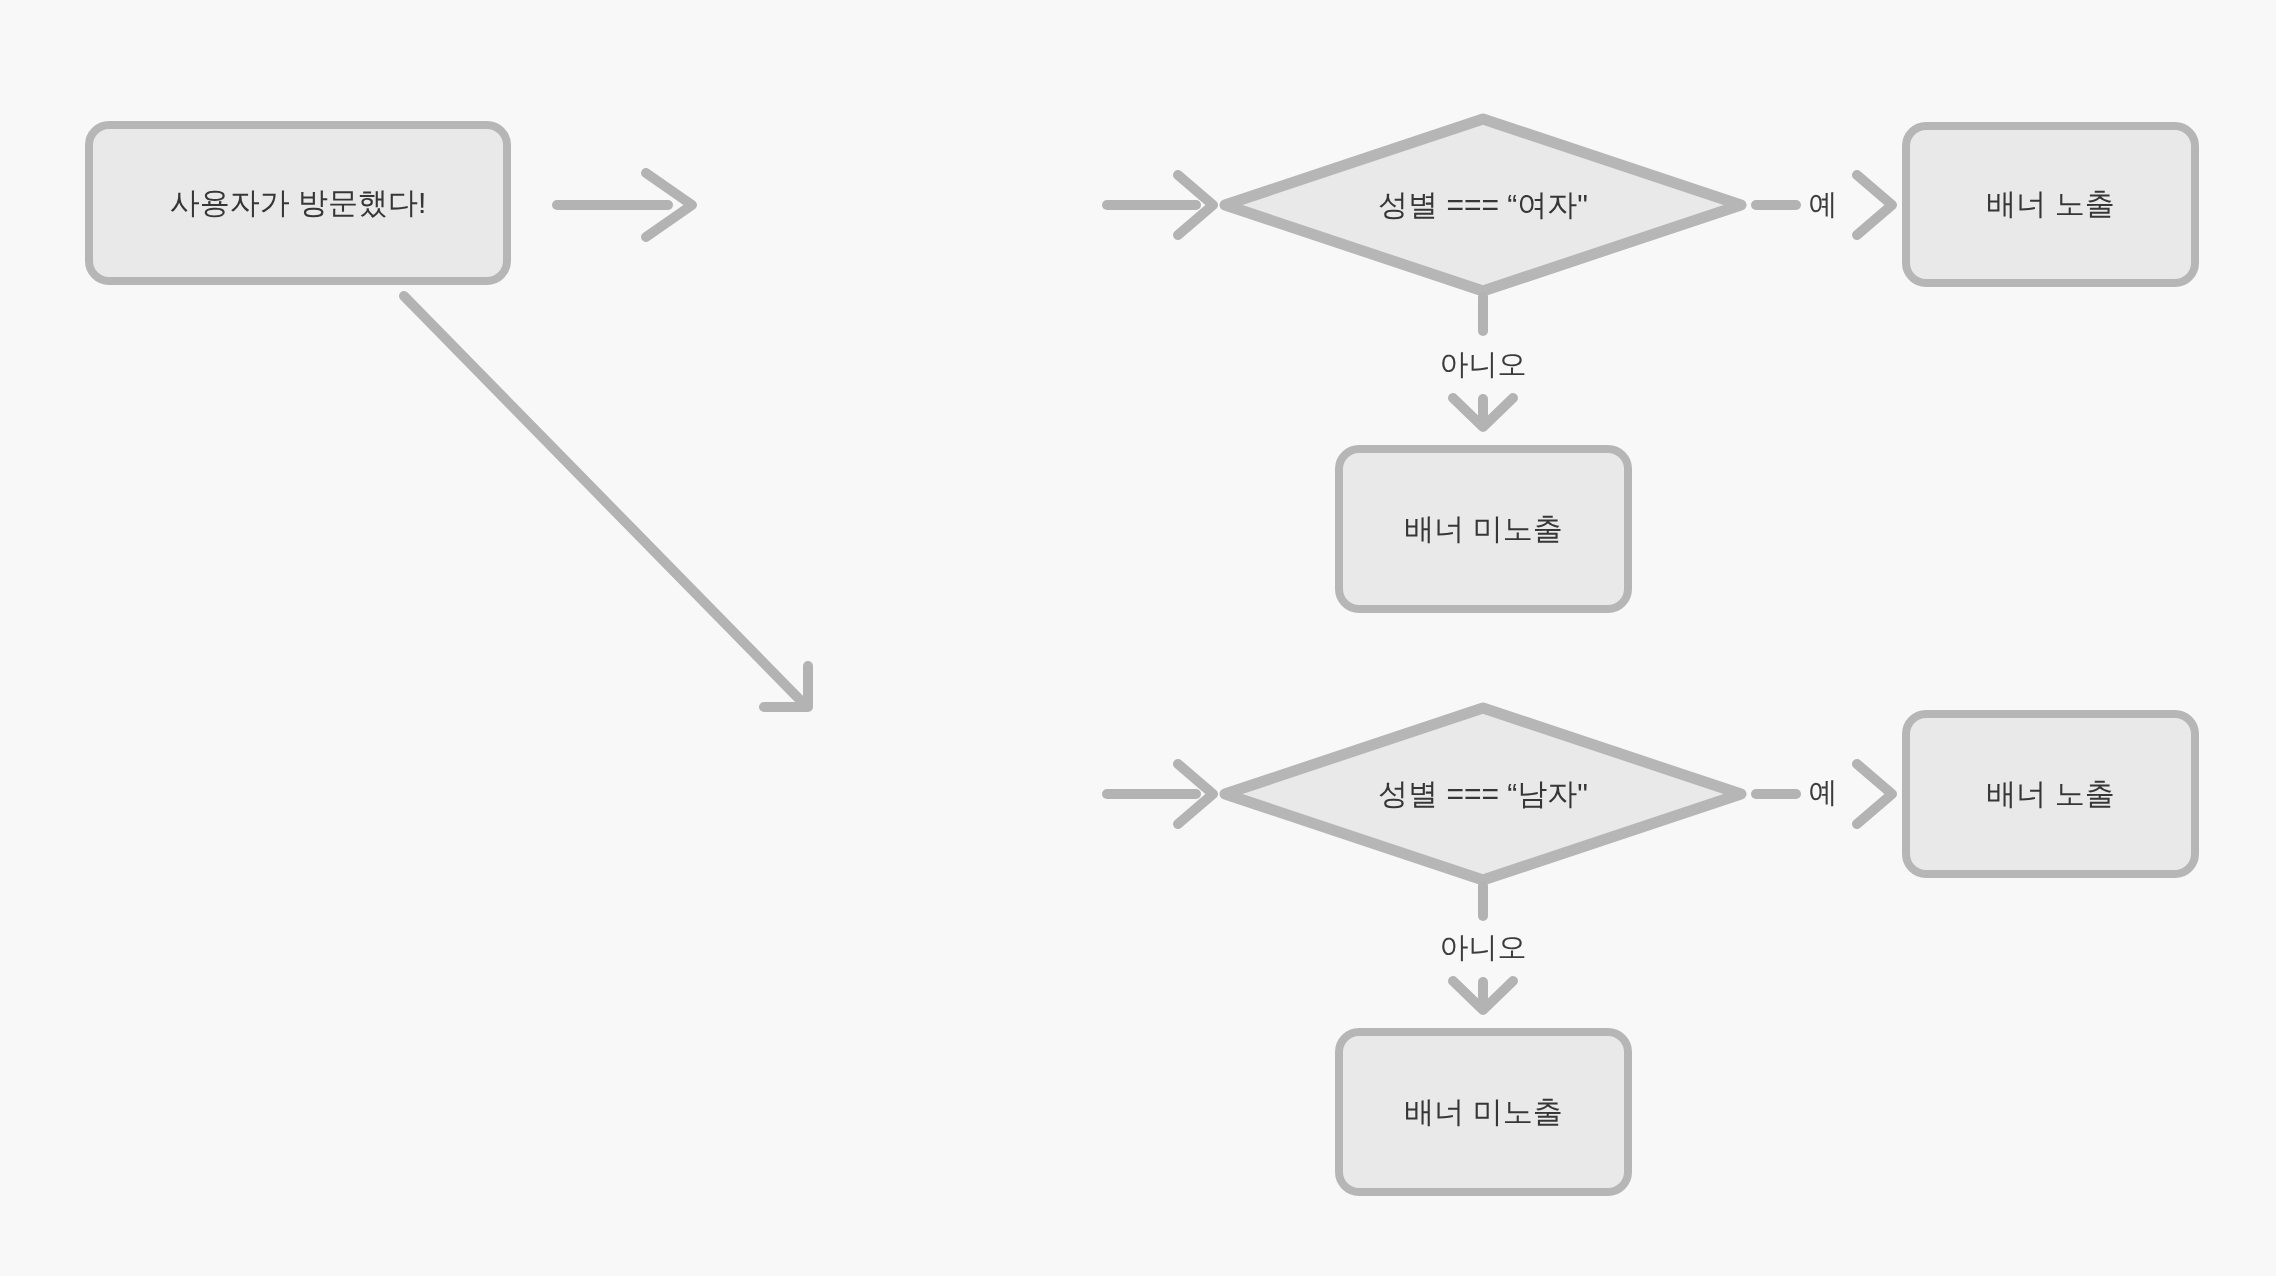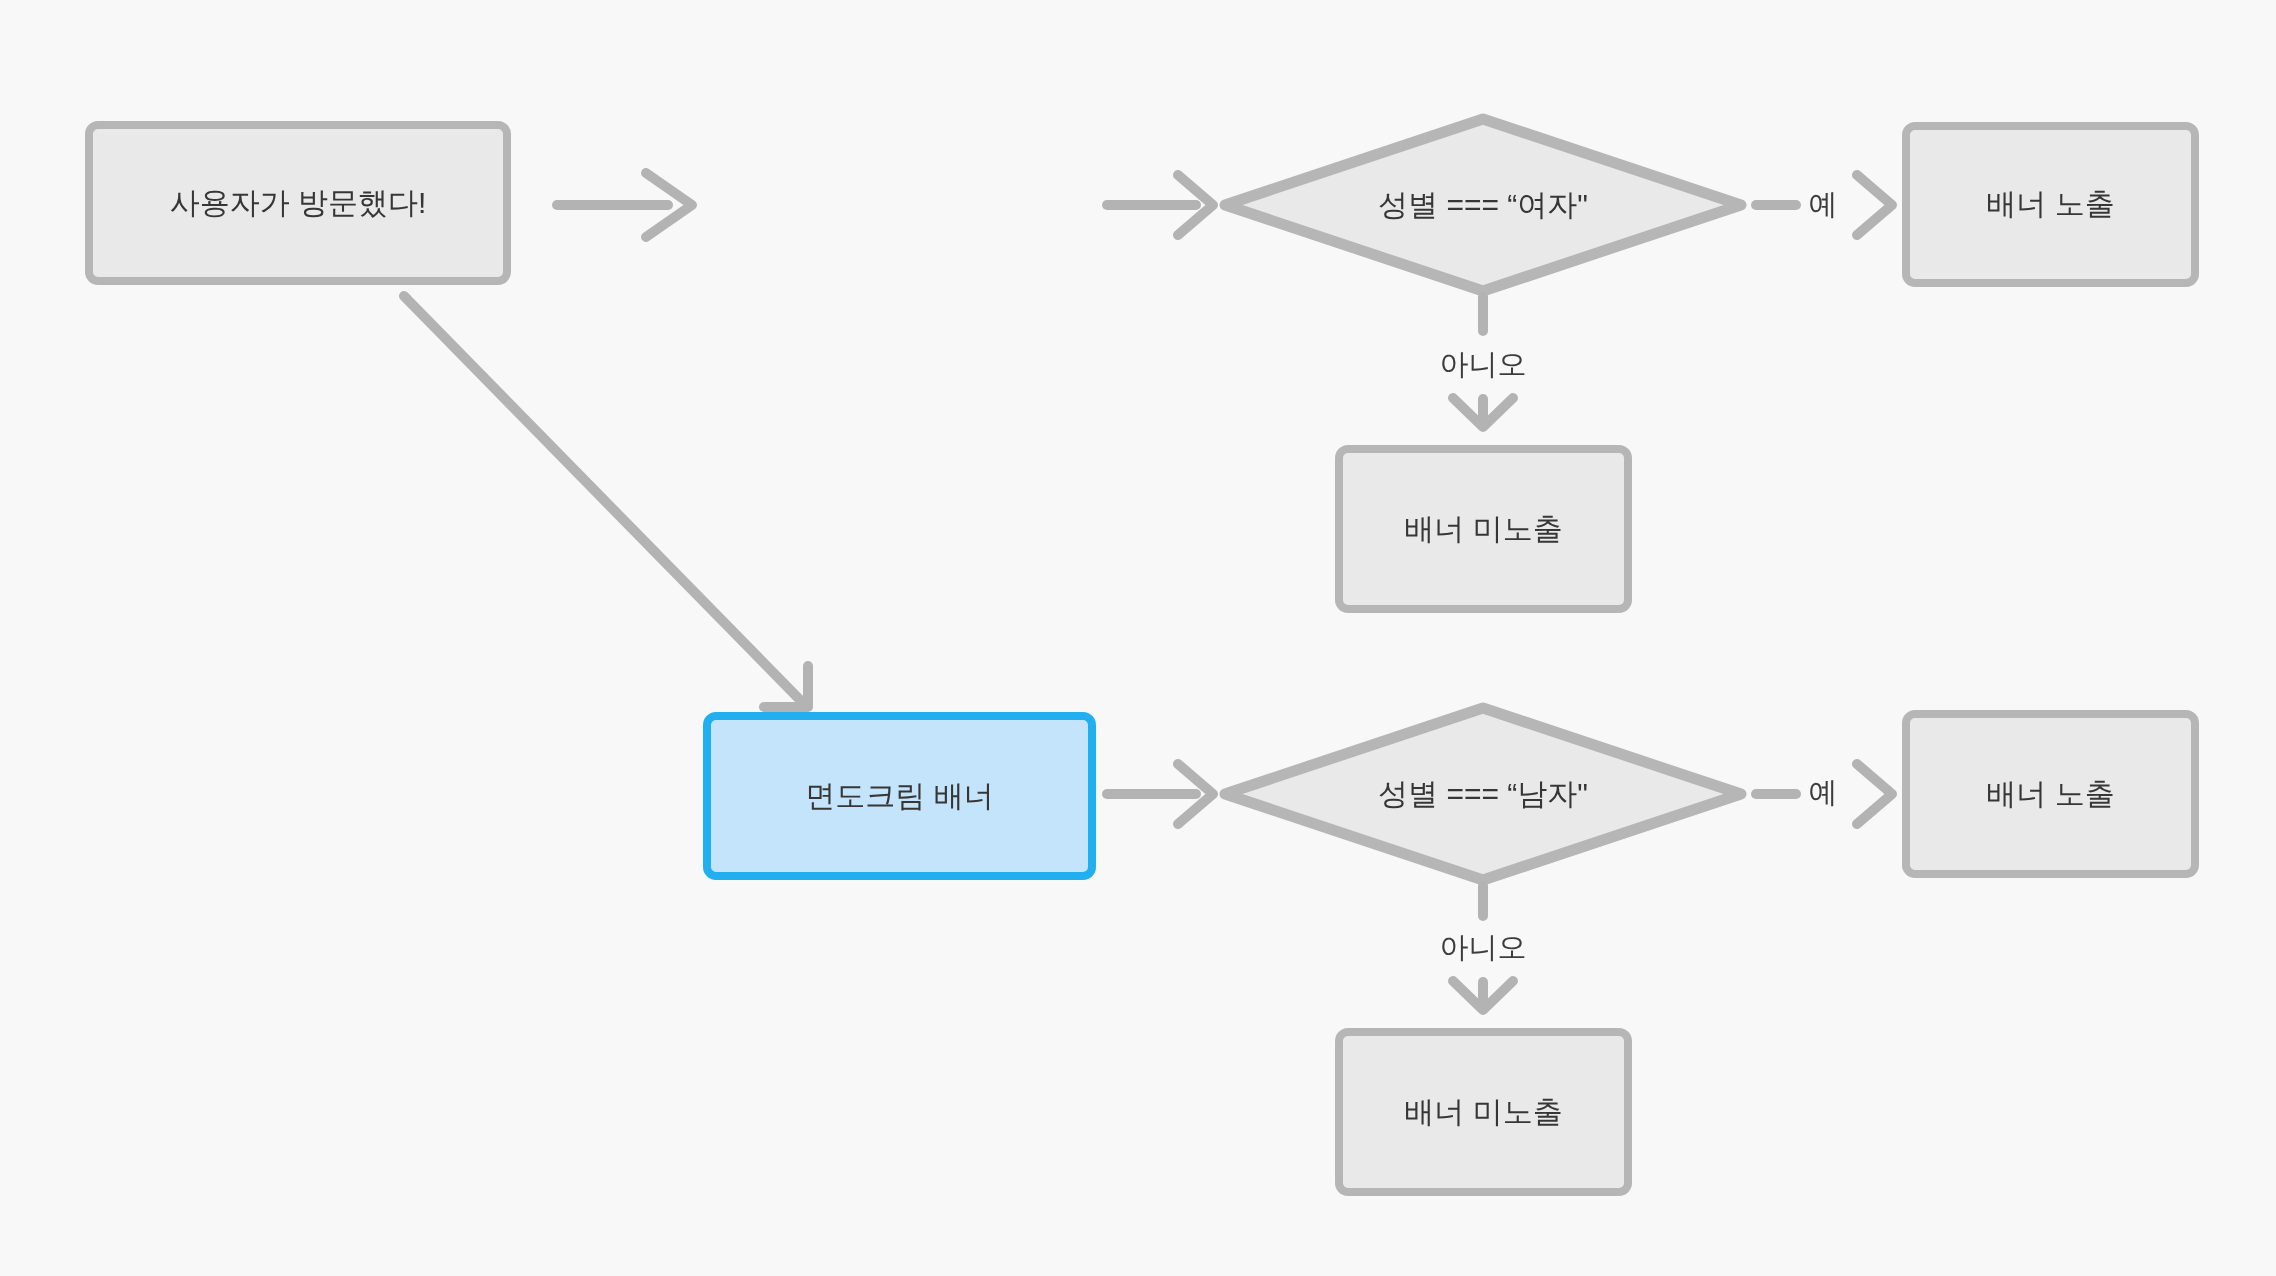--- a/index.html
+++ b/index.html
@@ -32,21 +32,21 @@
     stroke: #b6b6b6;
     stroke-width: 11;
     stroke-linejoin: round;
   }
   .node {
     position: absolute;
     box-sizing: border-box;
     display: flex;
     align-items: center;
     justify-content: center;
-    border-radius: 13px;
+    border-radius: 24px;
     font-size: 30px;
     color: #363636;
     white-space: nowrap;
     text-align: center;
   }
   .node.gray { background: #e9e9e9; border: 8px solid #b6b6b6; }
   .node.red  { background: #fcd0ca; border: 8px solid #f7705f; }
   .node.blue { background: #c3e4fb; border: 8px solid #22aff0; }
   .diamond-label {
     position: absolute;
@@ -106,23 +106,20 @@
 
 
   <div class="node gray" style="left:1902px; top:122px; width:297px; height:165px;">
     <span>배너 노출</span>
   </div>
 
   <div class="node gray" style="left:1335px; top:445px; width:297px; height:168px;">
     <span>배너 미노출</span>
   </div>
 
-  <div class="node blue" style="left:703px; top:712px; width:393px; height:168px;">
-    <span>면도크림 배너</span>
-  </div>
 
   <div class="node gray" style="left:1902px; top:710px; width:297px; height:168px;">
     <span>배너 노출</span>
   </div>
 
   <div class="node gray" style="left:1335px; top:1028px; width:297px; height:168px;">
     <span>배너 미노출</span>
   </div>
 
   <div class="diamond-label" style="left:1483px; top:205px;">성별 === “여자"</div>

